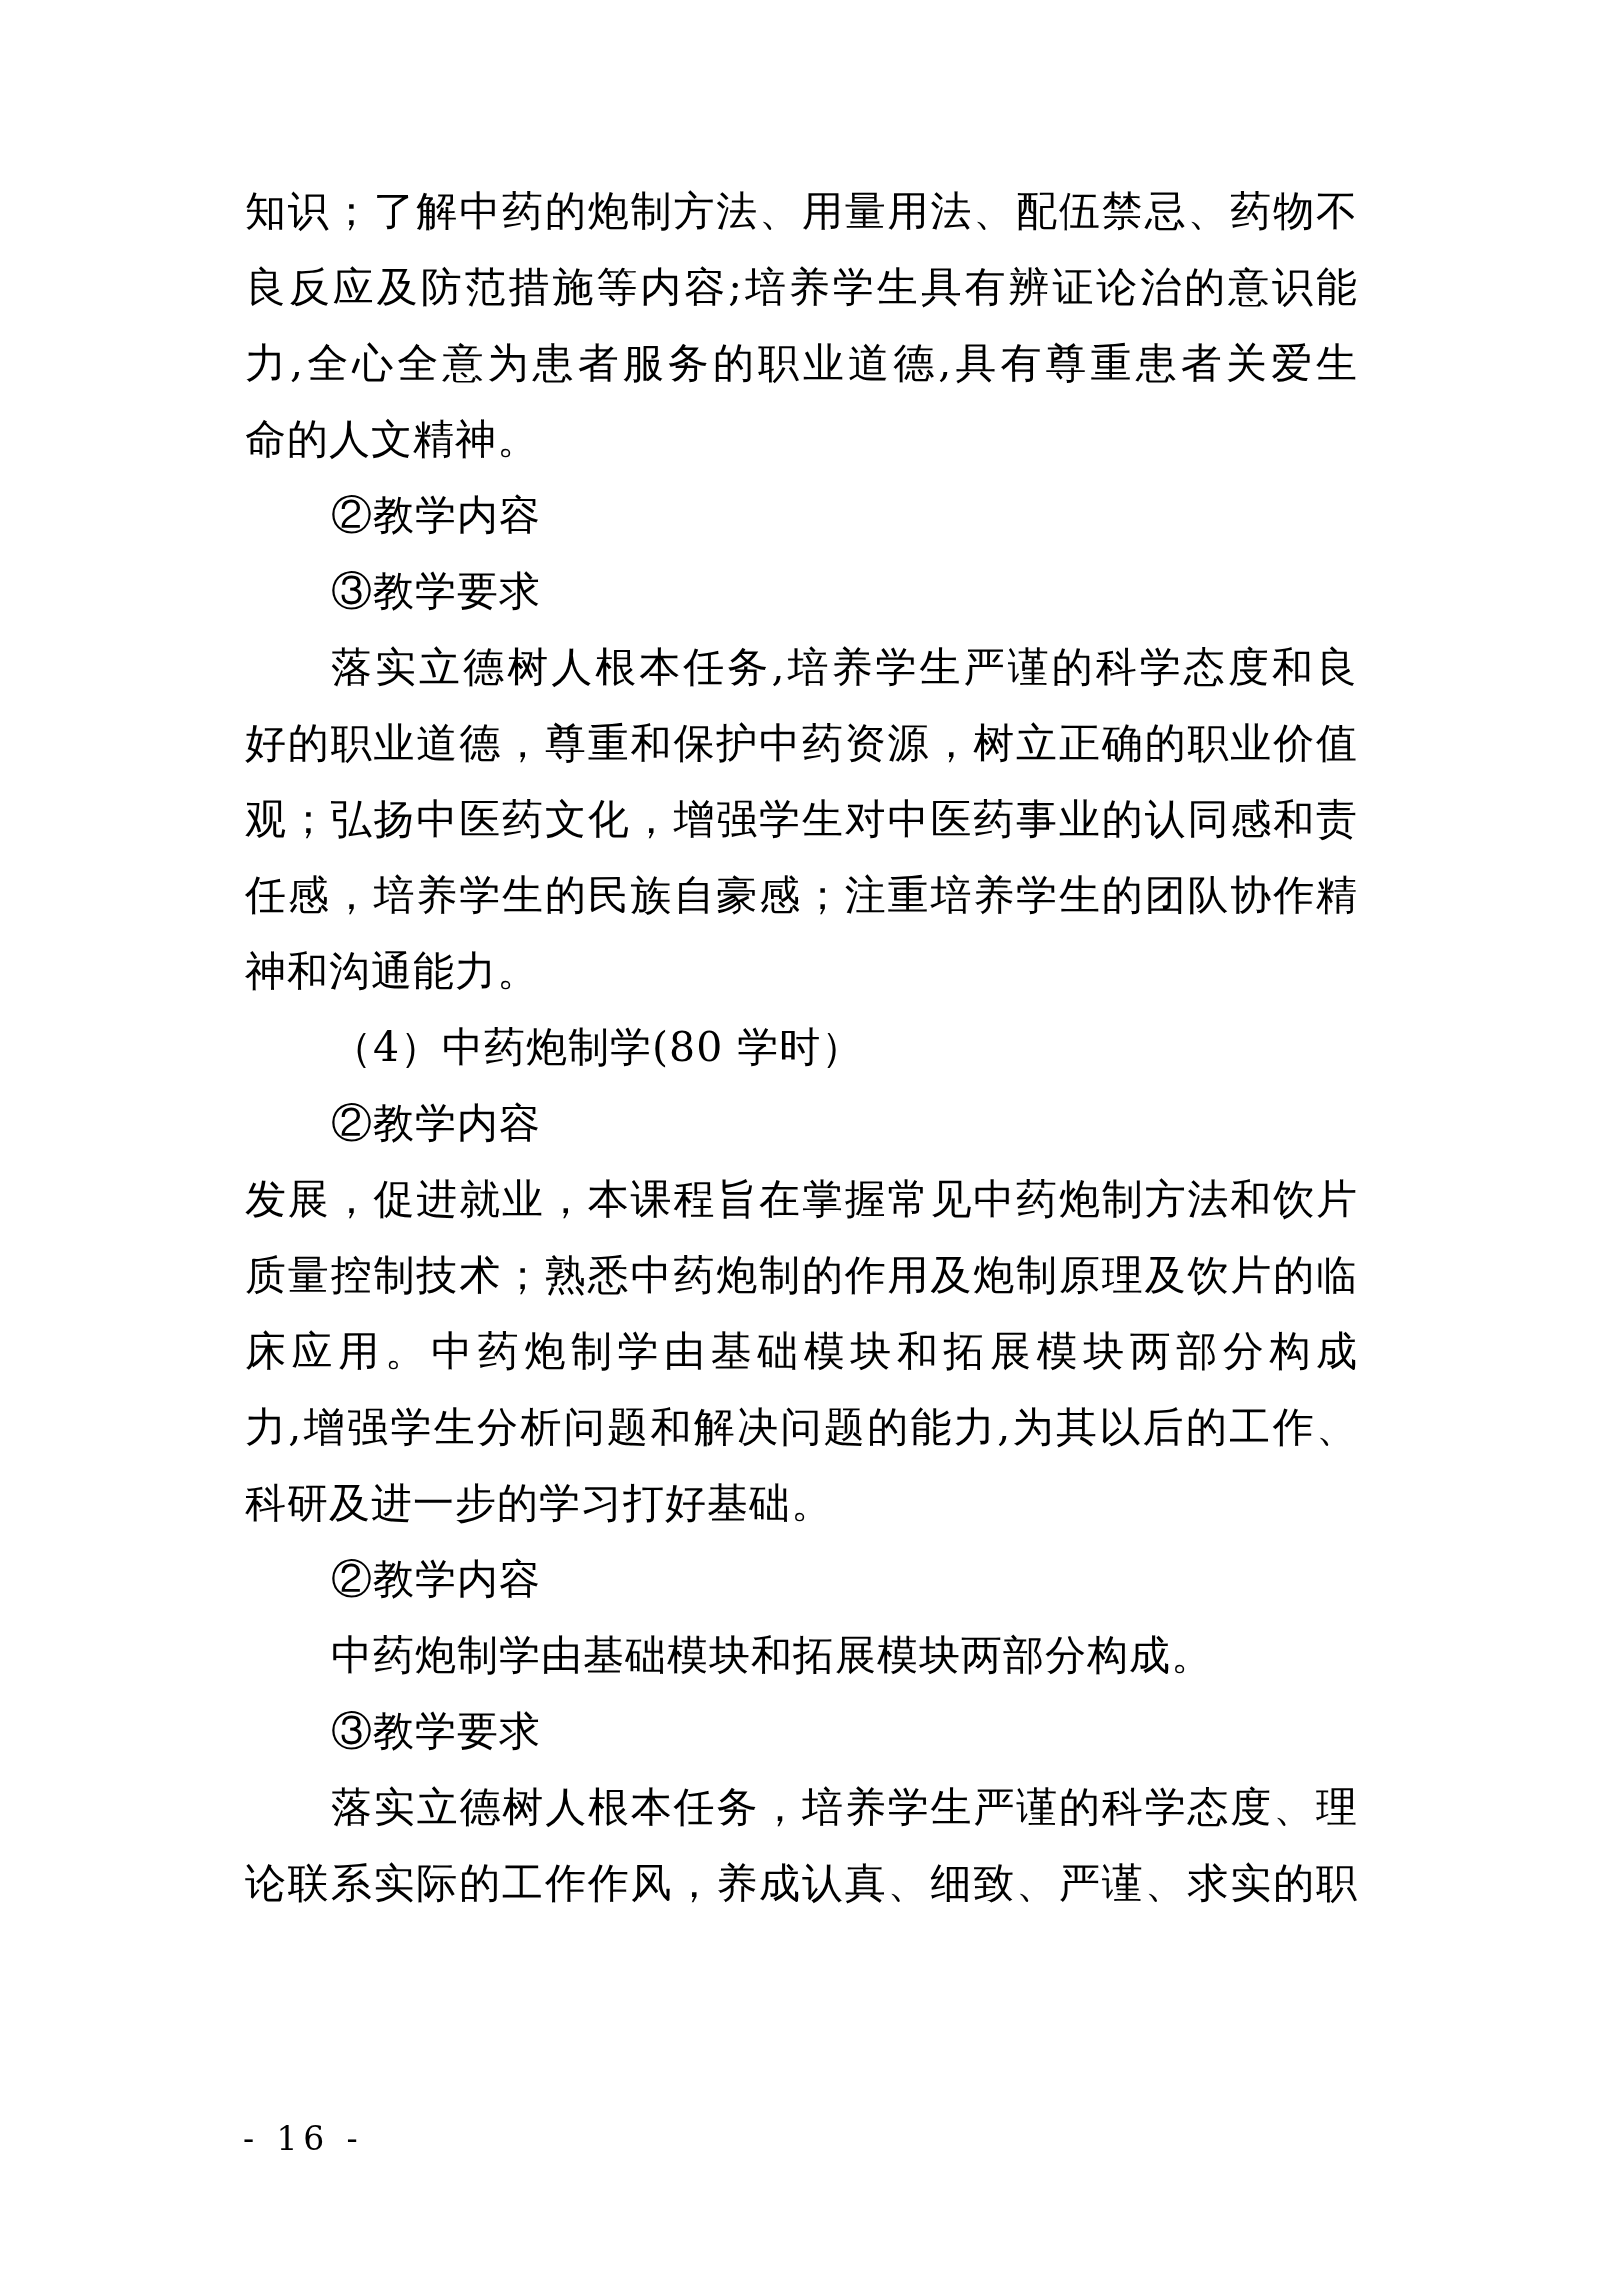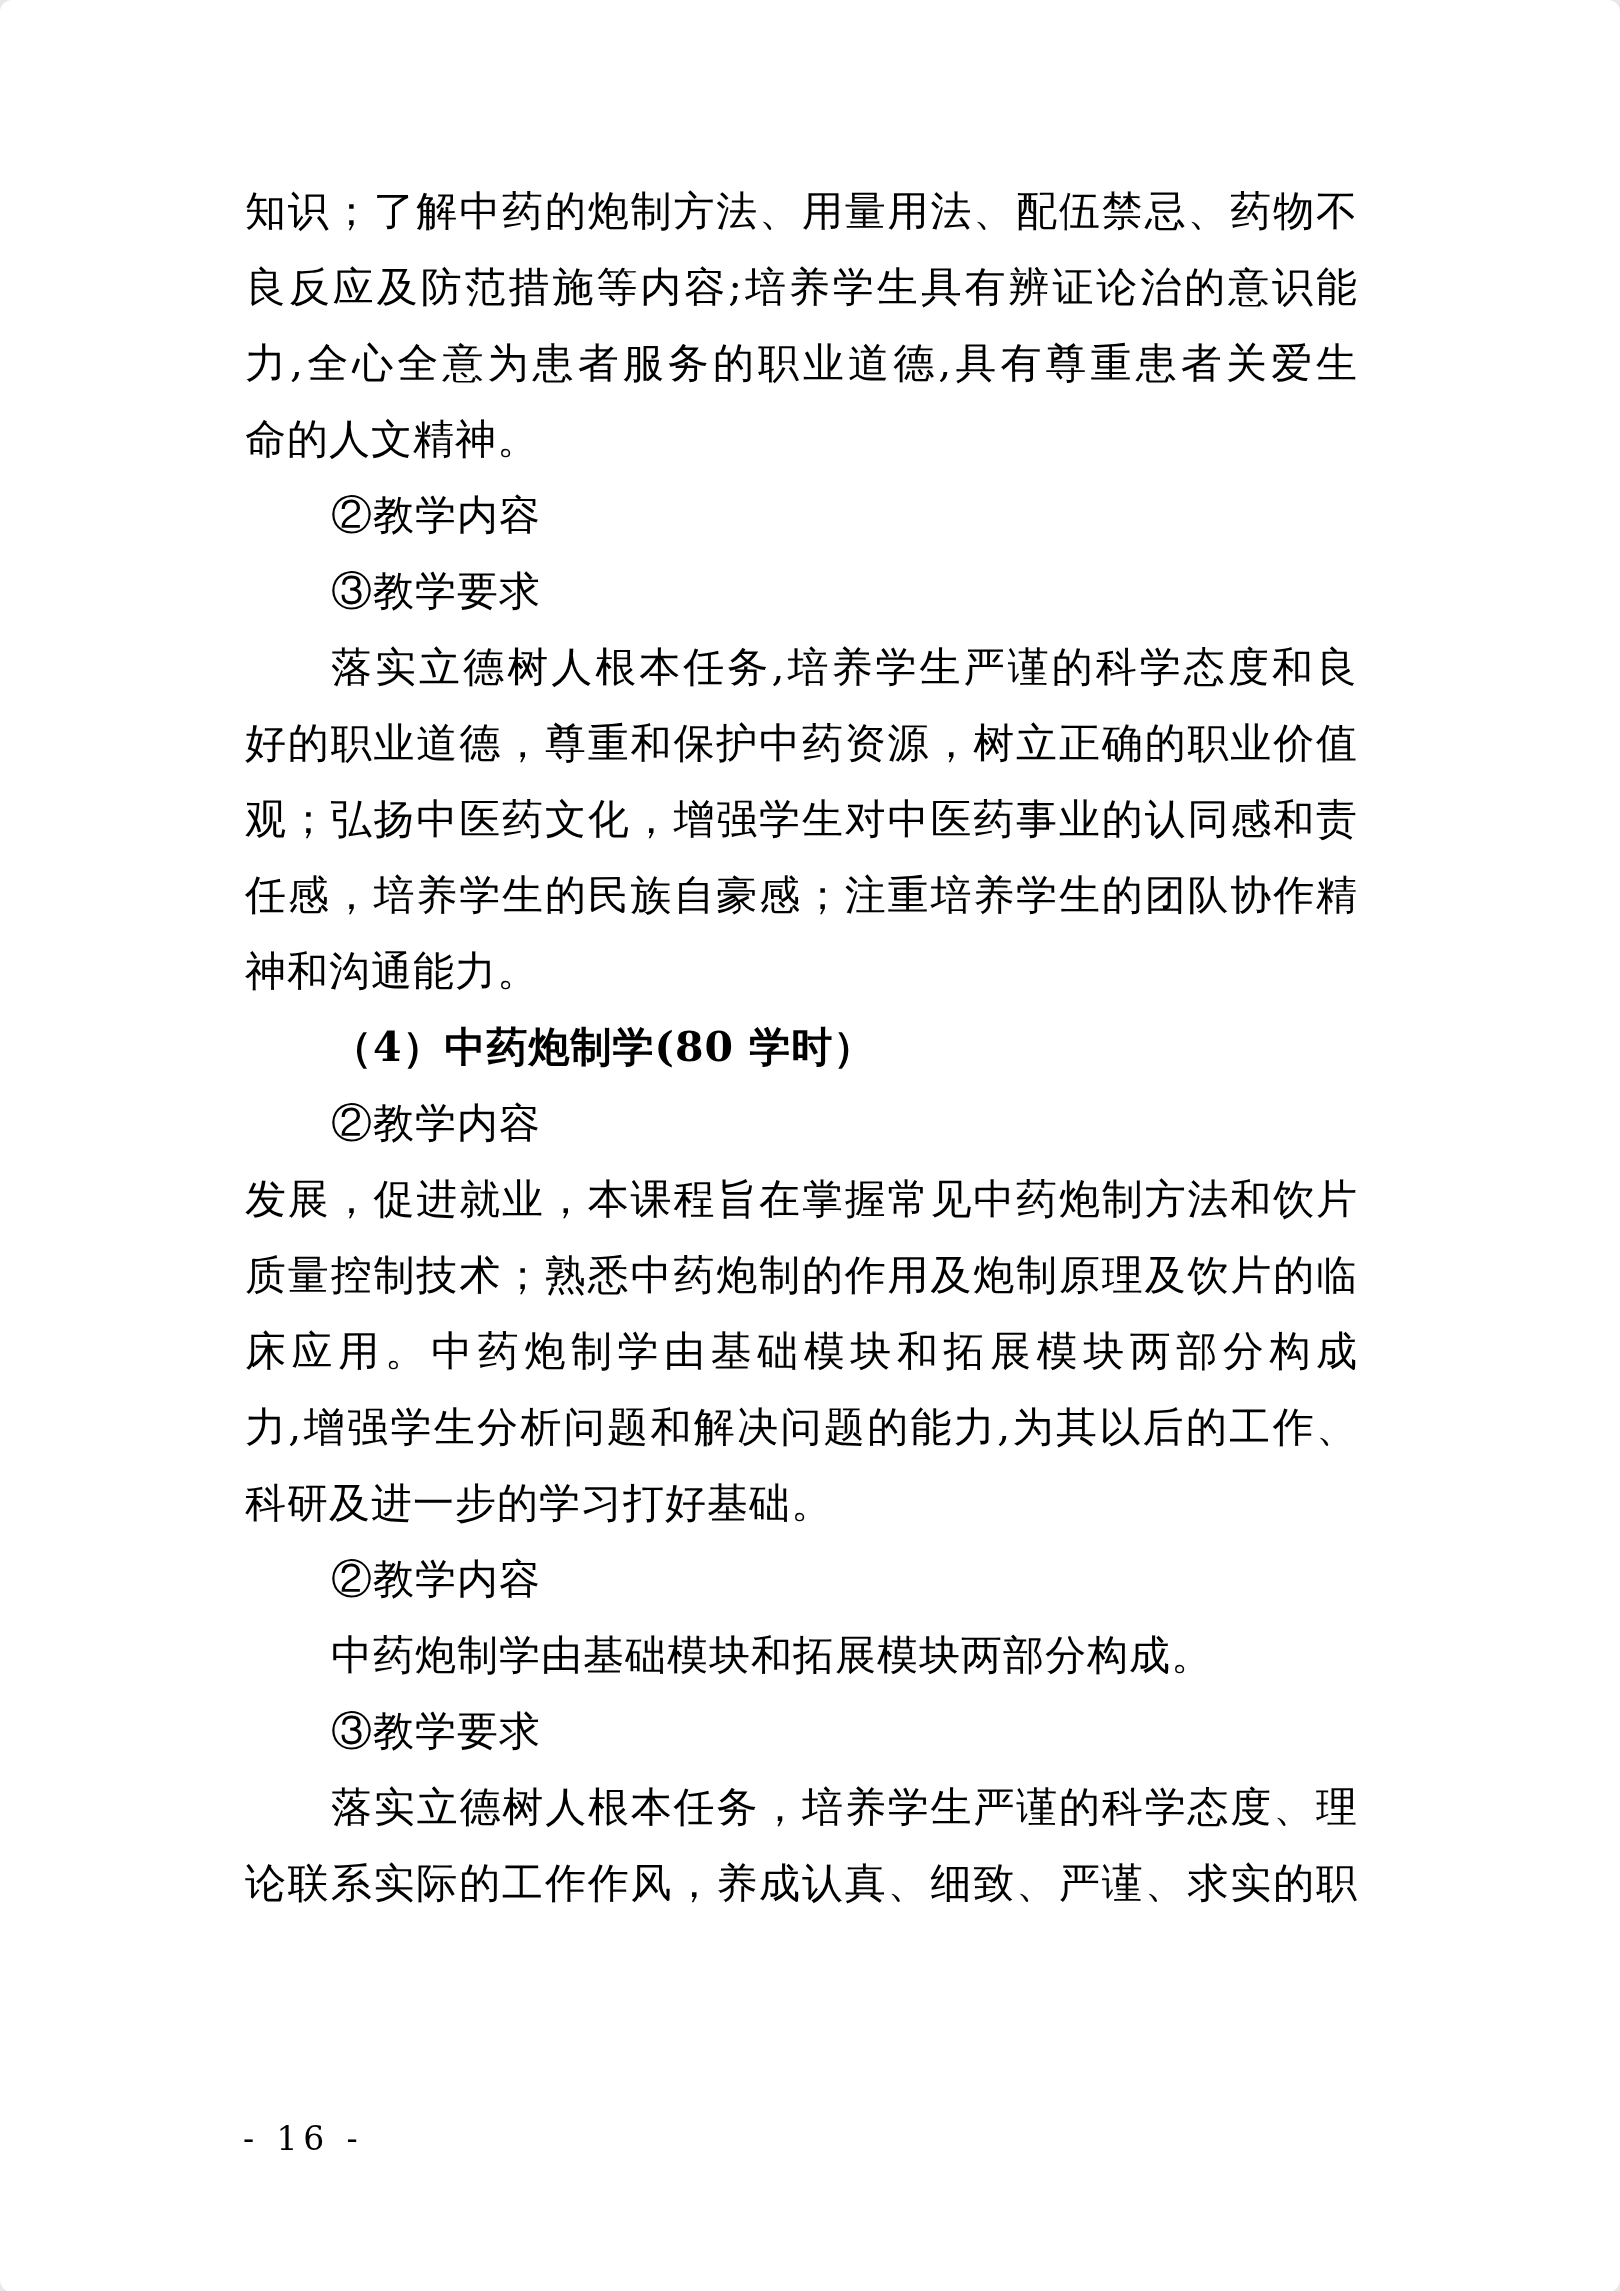--- a/index.html
+++ b/index.html
@@ -4,21 +4,20 @@
 <style>
   html,body{margin:0;padding:0;background:#e8e8e8;}
   .page{
     position:relative;
     width:1620px;height:2292px;
     margin:0 auto;
     background:#ffffff;
     overflow:hidden;
     color:#000;
     font-family:"DejaVu Serif","Liberation Serif",serif;
-    border-radius:12px;
   }
   .text-block{
     position:absolute;
     left:245px;
     top:173px;
     width:1113px;
   }
   .line{
     height:76px;
     line-height:76px;
@@ -29,21 +28,21 @@
   .line.fill{
     white-space:normal;
     text-align:justify;
     text-align-last:justify;
     -moz-text-align-last:justify;
   }
   .line.indent{
     padding-left:86px;
   }
   .line.bold{
-    font-weight:700;
+    font-weight:400;
   }
   .page-number{
     position:absolute;
     left:243px;
     top:2119px;
     font-size:33px;
     line-height:39px;
     letter-spacing:5.9px;
     font-family:"DejaVu Serif","Liberation Serif",serif;
   }

